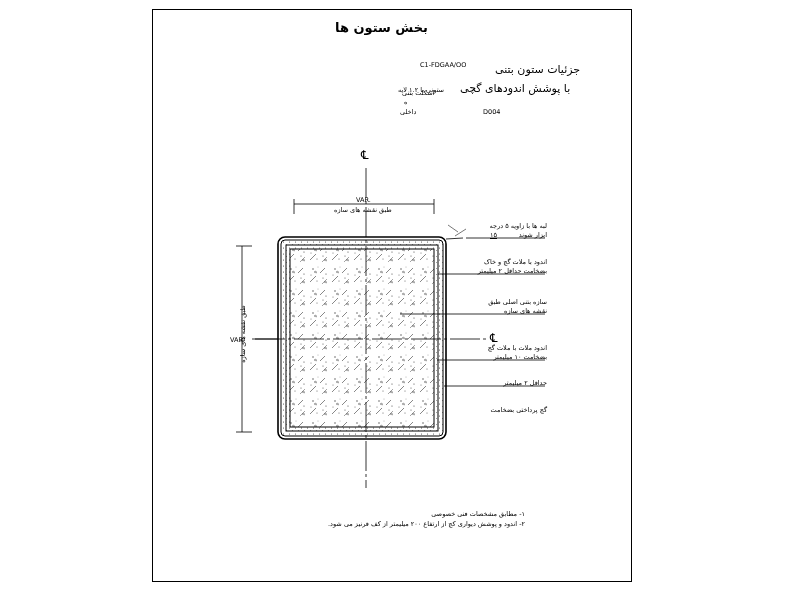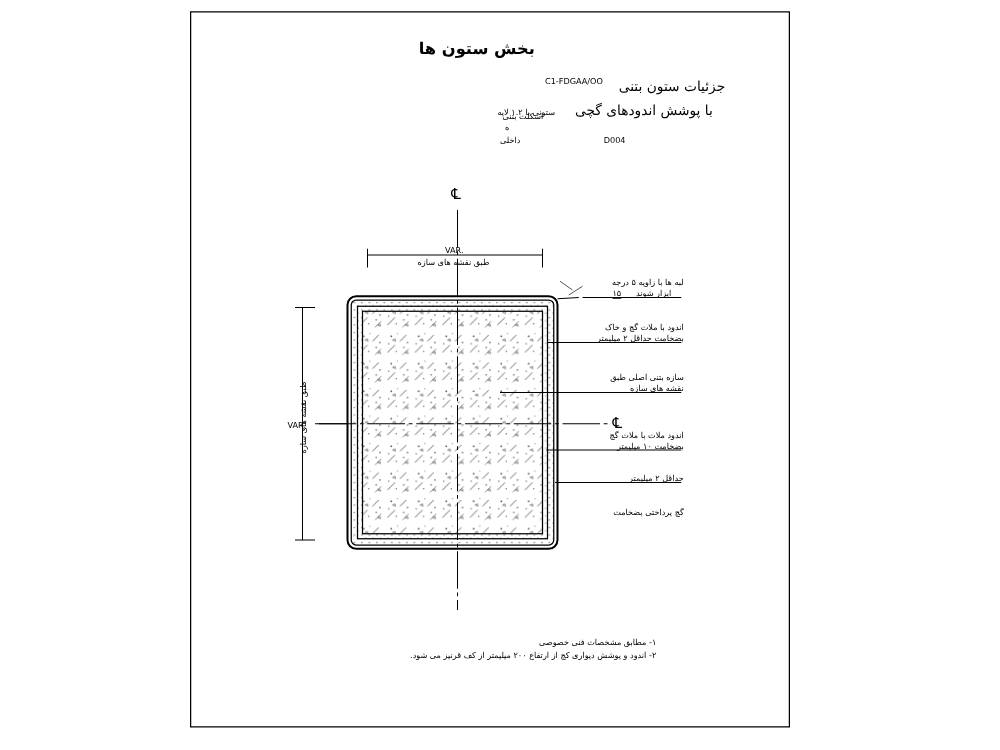--- a/index.html
+++ b/index.html
@@ -1,20 +1,20 @@
 <!DOCTYPE html>
 <html><head>
   <meta charset="utf-8">
   <style>
     html, body { margin: 0; padding: 0; background: #ffffff; }
     body { width: 800px; height: 600px; position: relative; overflow: hidden; font-family: "DejaVu Sans", sans-serif; color: #000; }
     .sheet-frame { position: absolute; left: 152px; top: 9px; width: 480px; height: 573px; border: 1.5px solid #000; box-sizing: border-box; }
     .abs { position: absolute; white-space: nowrap; }
     .rtl { direction: rtl; }
-    .title { left: 335px; top: 32px; font-size: 13px; font-weight: bold; }
+    .title { left: 335px; top: 20px; font-size: 13px; font-weight: bold; }
     .detail-title { left: 495px; top: 63px; font-size: 11px; }
     .detail-subtitle { left: 460px; top: 82px; font-size: 11px; }
     .meta { font-size: 6.5px; }
     .label { font-size: 6.5px; text-align: right; }
     .notes { font-size: 6.5px; text-align: right; }
     svg.drawing { position: absolute; left: 0; top: 0; width: 800px; height: 600px; }
     .vtext { transform: rotate(-90deg); transform-origin: center; font-size: 6.5px; }
   </style>
 </head>
 <body>
@@ -71,21 +71,21 @@
 
   <line x1="466" y1="238" x2="545" y2="238" stroke="#000" stroke-width="0.8"></line>
   <line x1="438" y1="274" x2="545" y2="274" stroke="#000" stroke-width="0.8"></line>
   <line x1="400" y1="314" x2="545" y2="314" stroke="#000" stroke-width="0.8"></line>
   <line x1="437" y1="360" x2="545" y2="360" stroke="#000" stroke-width="0.8"></line>
   <line x1="444" y1="386" x2="545" y2="386" stroke="#000" stroke-width="0.8"></line>
 </svg>
 
 <div class="abs title rtl">بخش ستون ها</div>
 
-<div class="abs meta" style="left:420px; top:61px;padding-left:16px;">C1-FDGAA/OO</div>
+<div class="abs meta" style="left:404px; top:61px;padding-left:16px;">C1-FDGAA/OO</div>
 <div class="abs meta rtl" style="left:402px; top:73px;margin-top:16px;">اسکلت بتنی</div>
 <div class="abs meta rtl" style="left:398px; top:86px;">ستونی با ۱.۲ لایه</div>
 <div class="abs meta rtl" style="left:404px; top:98px;">ه</div>
 <div class="abs meta rtl" style="left:400px; top:108px;">داخلی</div>
 
 <div class="abs detail-title rtl">جزئیات ستون بتنی</div>
 <div class="abs detail-subtitle rtl">با پوشش اندودهای گچی</div>
 <div class="abs meta" style="left:483px; top:108px;">D004</div>
 
 <div class="abs" style="left:361px; top:148px; font-size:12px;">℄</div>
@@ -93,21 +93,21 @@
 
 <div class="abs meta" style="left:356px; top:196px;">VAR.</div>
 <div class="abs meta rtl" style="left:334px; top:206px;">طبق نقشه های سازه</div>
 
 <div class="abs vtext rtl" style="left:214px; top:330px;">طبق نقشه های سازه</div>
 <div class="abs meta" style="left:230px; top:336px;">VAR.</div>
 
 <div class="abs meta" style="left:490px; top:231px;text-decoration:underline;">۱۵</div>
 
 <div class="abs label rtl" style="right:253px; top:222px;">لبه ها با زاویه ۵ درجه</div>
-<div class="abs label rtl" style="right:263px; top:231px;text-align:right;">ابزار شوند</div>
+<div class="abs label rtl" style="right:253px; top:231px;text-align:right;">ابزار شوند</div>
 
 <div class="abs label rtl" style="right:253px; top:258px;">اندود با ملات گچ و خاک</div>
 <div class="abs label rtl" style="right:253px; top:267px;text-align:center;">بضخامت حداقل ۲ میلیمتر</div>
 
 <div class="abs label rtl" style="right:253px; top:298px;">سازه بتنی اصلی طبق</div>
 <div class="abs label rtl" style="right:253px; top:307px;">نقشه های سازه</div>
 
 <div class="abs label rtl" style="right:253px; top:344px;">اندود ملات با ملات گچ</div>
 <div class="abs label rtl" style="right:253px; top:353px;text-align:center;">بضخامت ۱۰ میلیمتر</div>
 

